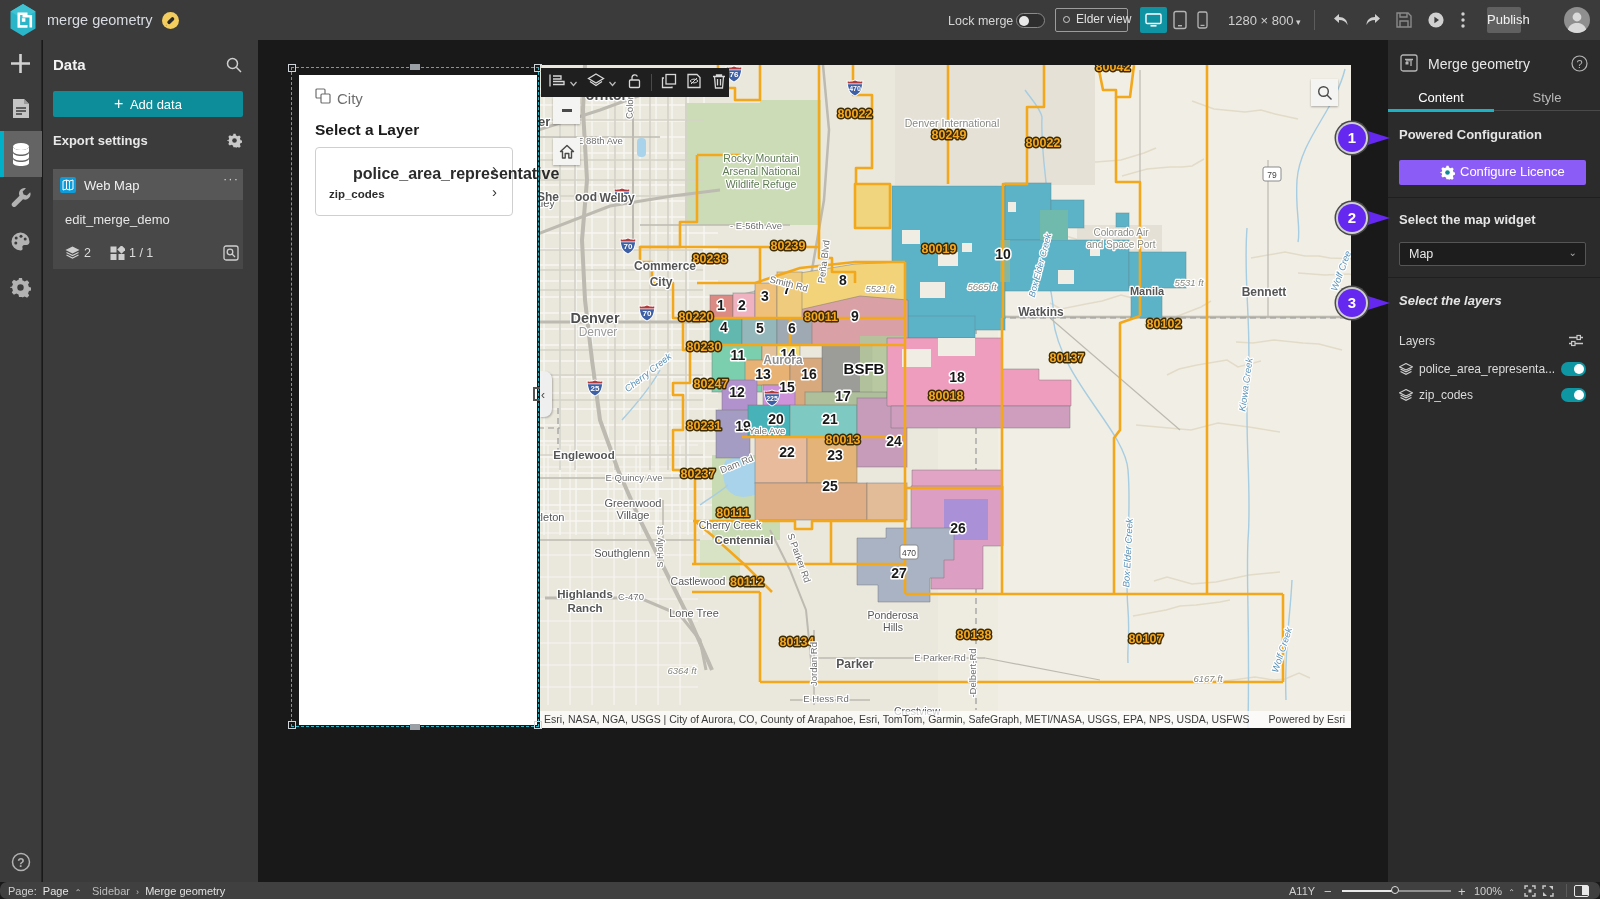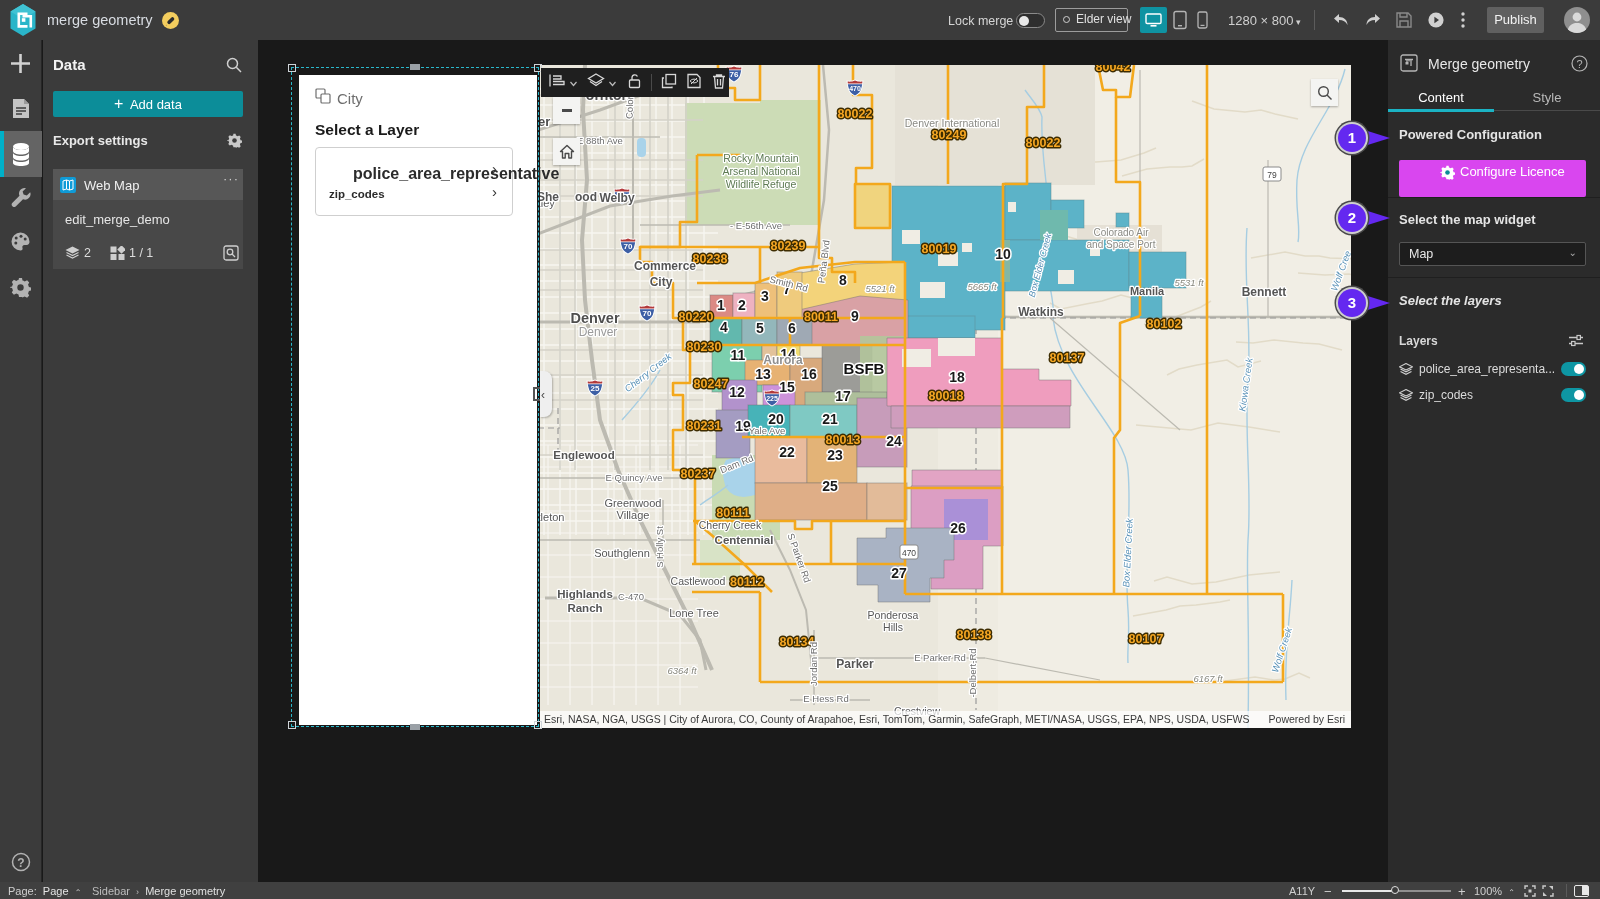--- a/index.html
+++ b/index.html
@@ -61,21 +61,21 @@
       </svg></div>
 <div class="abs" style="left:1427px;top:11px;"><svg width="18" height="18" viewBox="0 0 18 18">
         <circle cx="9" cy="9" r="7.6" fill="#d0d0d0"></circle>
         <path d="M7.4,5.8 L12,9 L7.4,12.2 Z" fill="#3b3b3b"></path>
       </svg></div>
 <div class="abs" style="left:1459px;top:11px;"><svg width="8" height="18" viewBox="0 0 8 18">
         <circle cx="4" cy="3" r="1.7" fill="#d0d0d0"></circle>
         <circle cx="4" cy="9" r="1.7" fill="#d0d0d0"></circle>
         <circle cx="4" cy="15" r="1.7" fill="#d0d0d0"></circle>
       </svg></div>
-<div class="abs" style="left:1487px;top:7px;width:57px;height:26px;background:#606060;border-radius:2px;color:#f2f2f2;font-size:13px;text-align:center;line-height:26px;">Publish</div>
+<div class="abs" style="left:1487px;top:7px;width:34px;height:26px;background:#606060;border-radius:2px;color:#f2f2f2;font-size:13px;text-align:center;line-height:26px;">Publish</div>
 <div class="abs" style="left:1564px;top:7px;width:26px;height:26px;border-radius:50%;background:#8f8f8f;overflow:hidden;"><svg width="26" height="26" viewBox="0 0 26 26">
         <circle cx="13" cy="10" r="4.4" fill="#d9d9d9"></circle>
         <path d="M3,26 C4,18.5 8,16 13,16 C18,16 22,18.5 23,26 Z" fill="#d9d9d9"></path>
       </svg></div>
 </div>
 <div id="rail">
 <div class="abs" style="left:0;top:91px;width:42px;height:46px;background:#646464;"></div>
 <div class="abs" style="left:0;top:91px;width:4px;height:46px;background:#00b0c8;"></div>
 <div class="abs" style="left:9px;top:12px;"><svg width="23" height="23" viewBox="0 0 23 23">
         <path d="M11.5,2 V21 M2,11.5 H21" stroke="#d2d2d2" stroke-width="2.6"></path>
@@ -610,36 +610,36 @@
 <div class="abs" style="left:40px;top:16px;color:#e8e8e8;font-size:14px;">Merge geometry</div>
 <div class="abs" style="left:183px;top:15px;"><svg width="17" height="17" viewBox="0 0 17 17">
         <circle cx="8.5" cy="8.5" r="7.5" fill="none" stroke="#b5b5b5" stroke-width="1.2"></circle>
         <text x="8.5" y="12.5" text-anchor="middle" font-size="11" fill="#b5b5b5" font-family="Liberation Sans, sans-serif">?</text>
       </svg></div>
 <div class="abs" style="left:0;top:38px;width:212px;height:33px;border-bottom:1px solid #4a4a4a;"></div>
 <div class="abs" style="left:0;top:50px;width:106px;text-align:center;color:#fff;font-size:13px;">Content</div>
 <div class="abs" style="left:106px;top:50px;width:106px;text-align:center;color:#b9b9b9;font-size:13px;">Style</div>
 <div class="abs" style="left:0;top:69px;width:106px;height:2.5px;background:#1bb3c4;"></div>
 <div class="abs seclabel" style="left:11px;top:87px;">Powered Configuration</div>
-<div class="abs" style="left:11px;top:120px;width:187px;height:37px;background:#d946ef;border-radius:2px;color:#fff;font-size:13px;">
+<div class="abs" style="left:11px;top:120px;width:187px;height:25px;background:#8b5cf6;border-radius:2px;color:#fff;font-size:13px;">
       <div style="position:absolute;left:41px;top:5px;"><svg width="15" height="15" viewBox="0 0 15 15">
           <path d="M6.4,0.7 h2.2 l0.37,1.9 a5,5 0 0 1 1.57,0.65 l1.7,-0.86 1.5,1.5 -0.86,1.7 a5,5 0 0 1 0.65,1.57 l1.9,0.37 v2.2 l-1.9,0.37 a5,5 0 0 1 -0.65,1.57 l0.86,1.7 -1.5,1.5 -1.7,-0.86 a5,5 0 0 1 -1.57,0.65 L8.6,14.3 H6.4 l-0.37,-1.9 a5,5 0 0 1 -1.57,-0.65 l-1.7,0.86 -1.5,-1.5 0.86,-1.7 a5,5 0 0 1 -0.65,-1.57 L-0.4,7.57 V7.4 l1.97,-0.37 a5,5 0 0 1 0.65,-1.57 L1.36,3.76 2.86,2.26 l1.7,0.86 a5,5 0 0 1 1.57,-0.65 Z" fill="#fff"></path>
           <circle cx="7.5" cy="7.5" r="2.3" fill="#0b8c98"></circle>
         </svg></div>
       <div style="position:absolute;left:61px;top:4px;">Configure Licence</div>
     </div>
 <div class="abs" style="left:0;top:157px;width:212px;height:1px;background:#1f1f1f;"></div>
 <div class="abs seclabel" style="left:11px;top:172px;">Select the map widget</div>
 <div class="abs" style="left:11px;top:202px;width:187px;height:24px;background:#1d1d1d;border:1px solid #555;border-radius:2px;color:#e8e8e8;font-size:12.5px;">
       <div style="position:absolute;left:9px;top:4px;">Map</div>
       <div style="position:absolute;right:8px;top:4px;color:#aaa;font-size:10px;">⌄</div>
     </div>
 <div class="abs" style="left:0;top:237px;width:212px;height:1px;background:#1f1f1f;"></div>
 <div class="abs seclabel" style="left:11px;top:253px;font-style:italic;">Select the layers</div>
-<div class="abs" style="left:11px;top:294px;color:#d8d8d8;font-size:12px;font-weight:bold;">Layers</div>
+<div class="abs" style="left:11px;top:294px;color:#d8d8d8;font-size:12px;font-weight:normal;">Layers</div>
 <div class="abs" style="left:180px;top:294px;"><svg width="16" height="14" viewBox="0 0 16 14">
         <path d="M1,3.5 H15 M1,9.5 H15" stroke="#c8c8c8" stroke-width="1.4"></path>
         <rect x="9" y="1.5" width="3.4" height="4" fill="#2b2b2b" stroke="#c8c8c8" stroke-width="1.2"></rect>
         <rect x="3.6" y="7.5" width="3.4" height="4" fill="#2b2b2b" stroke="#c8c8c8" stroke-width="1.2"></rect>
       </svg></div>
 <div class="abs" style="left:11px;top:322px;"><svg width="14" height="13" viewBox="0 0 14 13">
         <path d="M7,0.5 L13.5,3.8 L7,7 L0.5,3.8 Z" fill="none" stroke="#cfcfcf" stroke-width="1.1"></path>
         <path d="M1.5,6 L7,8.8 L12.5,6 M1.5,8.5 L7,11.3 L12.5,8.5" fill="none" stroke="#cfcfcf" stroke-width="1.1"></path>
       </svg></div>
 <div class="abs" style="left:31px;top:322px;color:#dcdcdc;font-size:12px;">police_area_representa...</div>
@@ -654,21 +654,21 @@
 <div class="abs" style="left:173px;top:348px;width:25px;height:14px;border-radius:7px;background:#0e96a3;">
       <div style="position:absolute;right:2px;top:2px;width:10px;height:10px;border-radius:50%;background:#fff;"></div>
     </div>
 </div>
 <div class="abs" style="left:1358px;top:128px;width:0;height:0;border-top:10px solid transparent;border-bottom:10px solid transparent;border-left:32px solid #6428f0;z-index:24;"></div>
 <div class="abs" style="left:1338px;top:124px;width:28px;height:28px;border-radius:50%;background:#6428f0;box-shadow:0 0 0 2px #cfcfcf, 0 0 0 3.5px #4a4a4a;z-index:25;color:#fff;font-size:15px;font-weight:bold;text-align:center;line-height:28px;">1</div>
 <div class="abs" style="left:1358px;top:208px;width:0;height:0;border-top:10px solid transparent;border-bottom:10px solid transparent;border-left:32px solid #6428f0;z-index:24;"></div>
 <div class="abs" style="left:1338px;top:204px;width:28px;height:28px;border-radius:50%;background:#6428f0;box-shadow:0 0 0 2px #cfcfcf, 0 0 0 3.5px #4a4a4a;z-index:25;color:#fff;font-size:15px;font-weight:bold;text-align:center;line-height:28px;">2</div>
 <div class="abs" style="left:1358px;top:293px;width:0;height:0;border-top:10px solid transparent;border-bottom:10px solid transparent;border-left:32px solid #6428f0;z-index:24;"></div>
 <div class="abs" style="left:1338px;top:289px;width:28px;height:28px;border-radius:50%;background:#6428f0;box-shadow:0 0 0 2px #cfcfcf, 0 0 0 3.5px #4a4a4a;z-index:25;color:#fff;font-size:15px;font-weight:bold;text-align:center;line-height:28px;">3</div>
-<div id="bottombar" style="color:#cfcfcf;font-size:11px;">
+<div id="bottombar" style="color:#cfcfcf;font-size:11px;border-radius:7px;">
 <div class="abs" style="left:8px;top:3px;">Page: &nbsp;<span style="color:#e4e4e4;">Page</span> &nbsp;<span style="font-size:8px;">⌃</span></div>
 <div class="abs" style="left:92px;top:3px;color:#bdbdbd;">Sidebar &nbsp;<span style="font-size:9px;">›</span>&nbsp; <span style="color:#e0e0e0;">Merge geometry</span></div>
 <div class="abs" style="left:1289px;top:3px;">A11Y</div>
 <div class="abs" style="left:1324px;top:2px;font-size:13px;">−</div>
 <div class="abs" style="left:1342px;top:7.5px;width:109px;height:2px;background:#8f8f8f;"></div>
 <div class="abs" style="left:1342px;top:7.5px;width:54px;height:2px;background:#e8e8e8;"></div>
 <div class="abs" style="left:1391px;top:3.5px;width:8px;height:8px;border-radius:50%;background:#3a3a3a;border:1.5px solid #e0e0e0;"></div>
 <div class="abs" style="left:1458px;top:2px;font-size:13px;">+</div>
 <div class="abs" style="left:1474px;top:3px;">100% &nbsp;<span style="font-size:8px;">⌃</span></div>
 <div class="abs" style="left:1524px;top:2.5px;"><svg width="12" height="12" viewBox="0 0 12 12">

